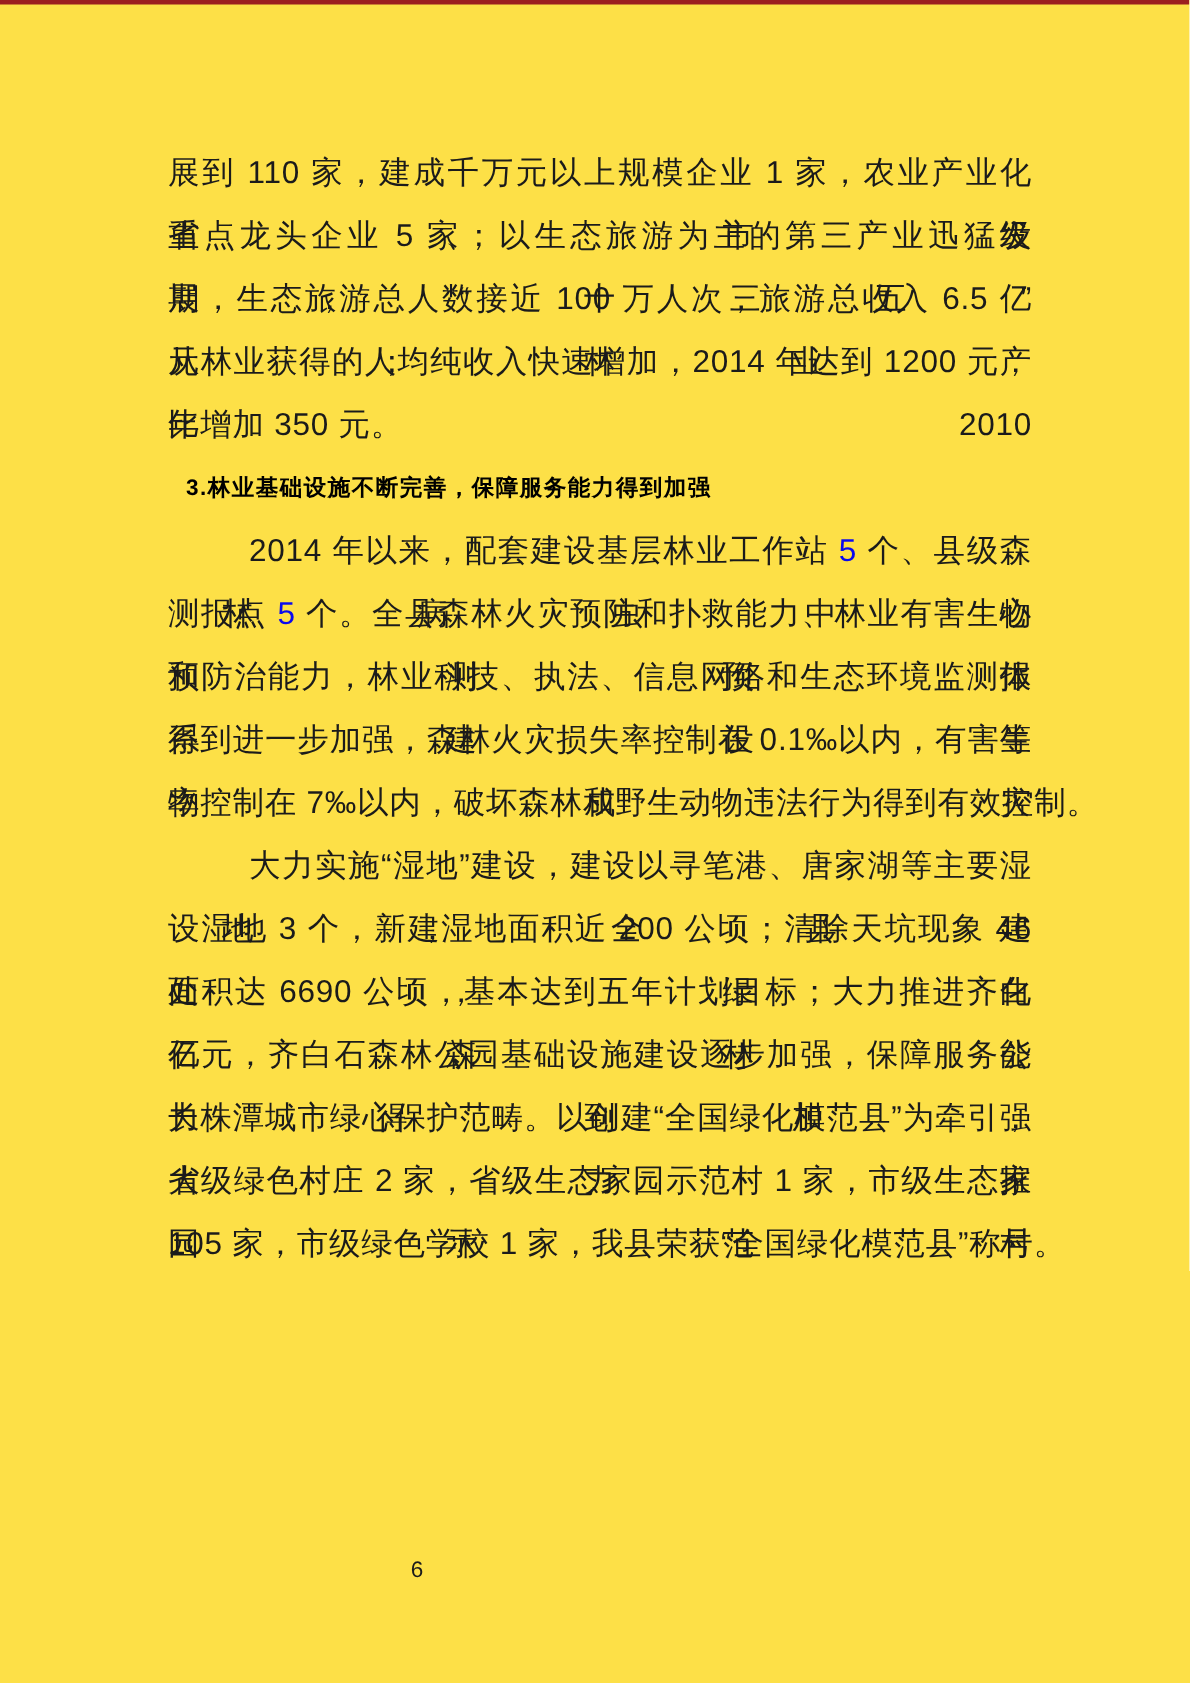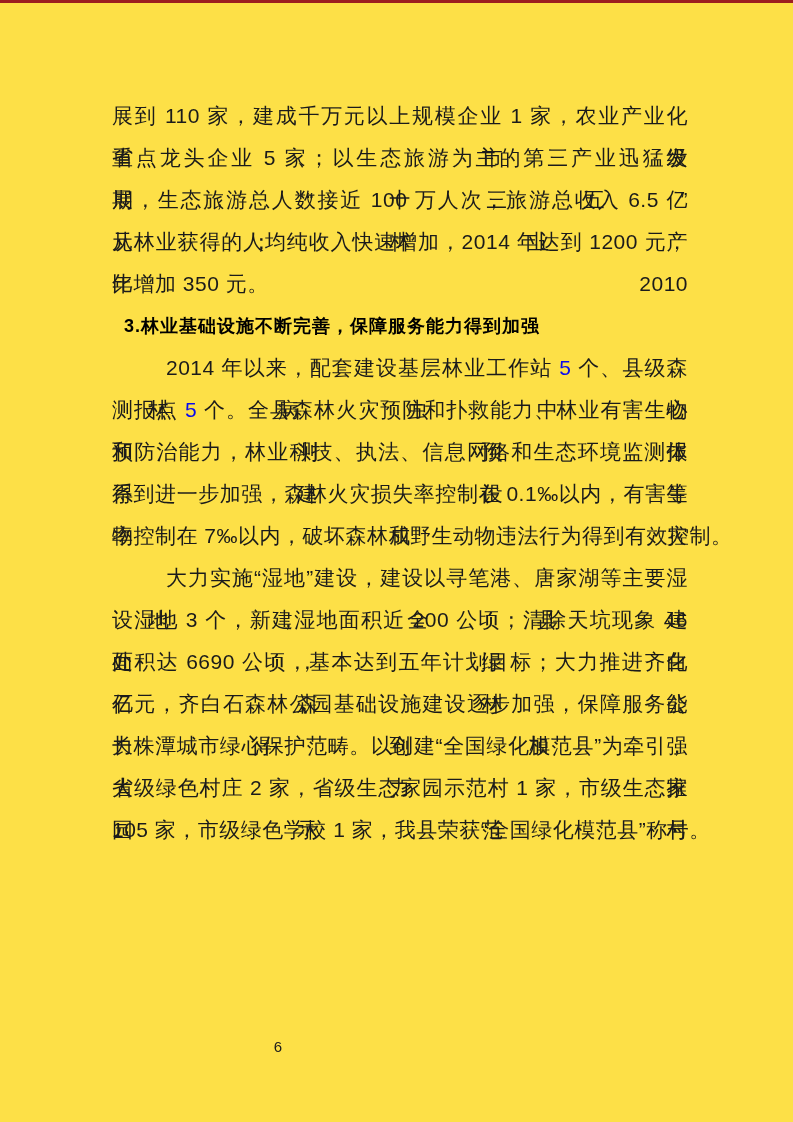--- a/index.html
+++ b/index.html
@@ -47,21 +47,21 @@
   }
   .text-line.indent {
     text-indent: 18px;
     margin-left: 36px;
   }
   .heading-line {
     line-height: 42px;
     height: 42px;
     font-weight: bold;
     padding-left: 12px;
-    font-size: 18px;
+    font-size: 15px;
     letter-spacing: 1px;
     color: #000000;
   }
   .footer {
     position: absolute;
     left: 258px;
     top: 1037px;
     width: 40px;
     text-align: center;
     font-size: 15px;

